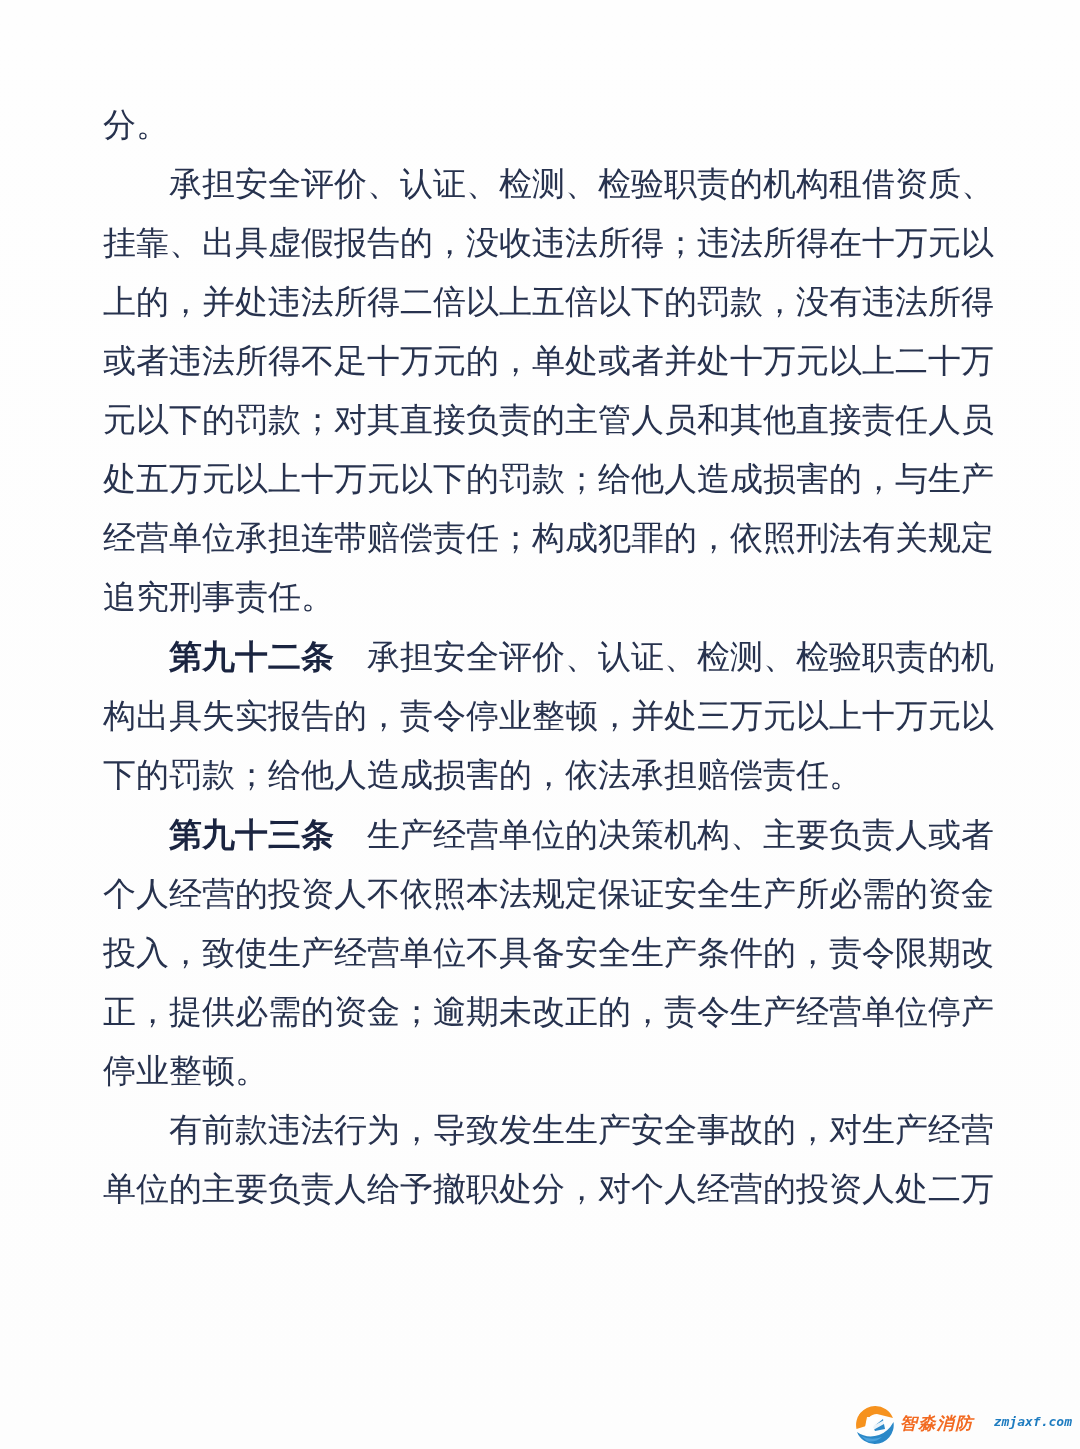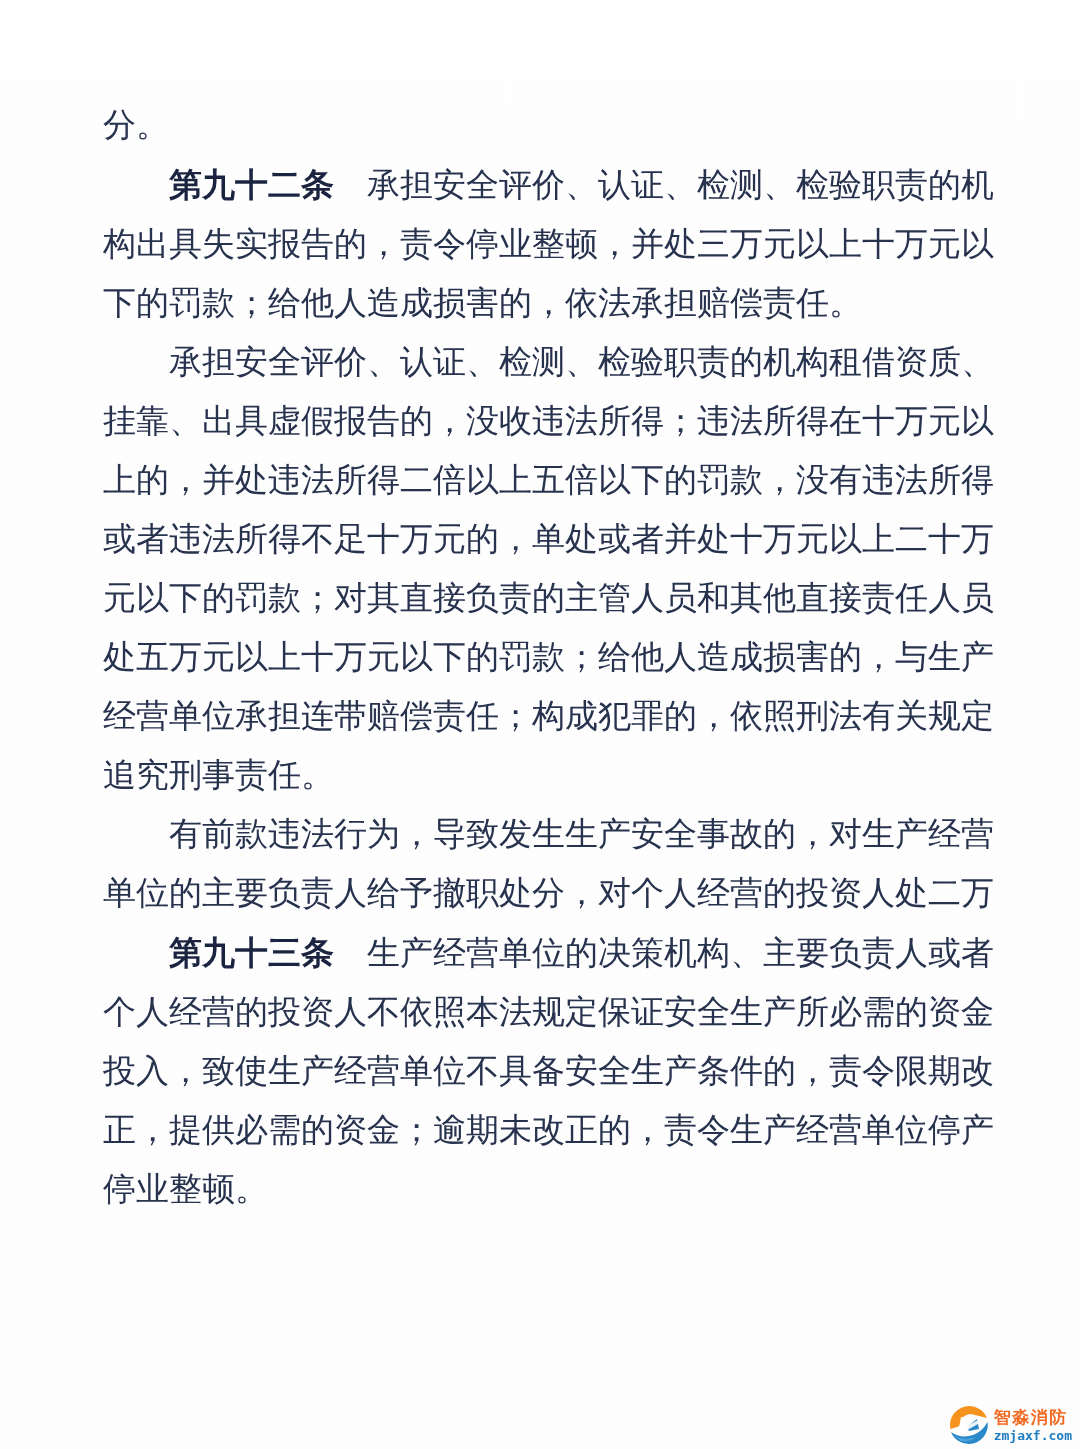--- a/index.html
+++ b/index.html
@@ -53,54 +53,56 @@
     align-items: center;
     gap: 5px;
   }
   .wm-logo {
     width: 40px;
     height: 40px;
     flex: 0 0 auto;
   }
   .wm-text {
     display: flex;
-    flex-direction: column;
+    flex-direction: row;
     line-height: 1;
+    font-style: italic;
   }
   .wm-brand {
     font-family: "Liberation Sans", "DejaVu Sans", sans-serif;
     font-size: 17px;
     font-weight: 700;
     letter-spacing: 1.5px;
     color: #f26a21;
     margin-bottom: 3px;
   }
   .wm-site {
     font-family: "DejaVu Sans Mono", "Liberation Mono", monospace;
     font-size: 13px;
     font-weight: 700;
     color: #1e7cc0;
+    margin-left: 20px;
   }
 </style>
 </head>
 <body>
 
 <div class="page">
 
   <div class="doc-body">
     <p class="no-indent"><span>分。</span></p>
 
+    <p><span>承担安全评价、认证、检测、检验职责的机构租借资质、挂靠、出具虚假报告的，没收违法所得；违法所得在十万元以上的，并处违法所得二倍以上五倍以下的罚款，没有违法所得或者违法所得不足十万元的，单处或者并处十万元以上二十万元以下的罚款；对其直接负责的主管人员和其他直接责任人员处五万元以上十万元以下的罚款；给他人造成损害的，与生产经营单位承担连带赔偿责任；构成犯罪的，依照刑法有关规定追究刑事责任。</span></p>
+
     <p><span class="article-num">第九十二条</span><span>　承担安全评价、认证、检测、检验职责的机构出具失实报告的，责令停业整顿，并处三万元以上十万元以下的罚款；给他人造成损害的，依法承担赔偿责任。</span></p>
 
-    <p><span>承担安全评价、认证、检测、检验职责的机构租借资质、挂靠、出具虚假报告的，没收违法所得；违法所得在十万元以上的，并处违法所得二倍以上五倍以下的罚款，没有违法所得或者违法所得不足十万元的，单处或者并处十万元以上二十万元以下的罚款；对其直接负责的主管人员和其他直接责任人员处五万元以上十万元以下的罚款；给他人造成损害的，与生产经营单位承担连带赔偿责任；构成犯罪的，依照刑法有关规定追究刑事责任。</span></p>
 
+    <p><span class="article-num">第九十三条</span><span>　生产经营单位的决策机构、主要负责人或者个人经营的投资人不依照本法规定保证安全生产所必需的资金投入，致使生产经营单位不具备安全生产条件的，责令限期改正，提供必需的资金；逾期未改正的，责令生产经营单位停产停业整顿。</span></p>
 
     <p><span>有前款违法行为，导致发生生产安全事故的，对生产经营单位的主要负责人给予撤职处分，对个人经营的投资人处二万</span></p>
-
-    <p><span class="article-num">第九十三条</span><span>　生产经营单位的决策机构、主要负责人或者个人经营的投资人不依照本法规定保证安全生产所必需的资金投入，致使生产经营单位不具备安全生产条件的，责令限期改正，提供必需的资金；逾期未改正的，责令生产经营单位停产停业整顿。</span></p>
   </div>
 
   <div class="watermark">
     <svg class="wm-logo" viewBox="0 0 40 40" aria-hidden="true">
 
       <path d="M20 1 A19 19 0 0 0 1.5 24 L11 21 A11 11 0 0 1 22 9 L38 13 A19 19 0 0 0 20 1 Z" fill="#f6921e"></path>
       <path d="M4 10 Q12 2 22 3 L14 12 Z" fill="#f6921e"></path>
 
       <path d="M2 27 Q12 34 24 30 Q33 27 38.5 17 A19 19 0 0 1 20 39 A19 19 0 0 1 2 27 Z" fill="#2a88c8"></path>
       <path d="M6 31 Q16 36 27 32 Q20 38 12 36 Z" fill="#4da3dd"></path>

